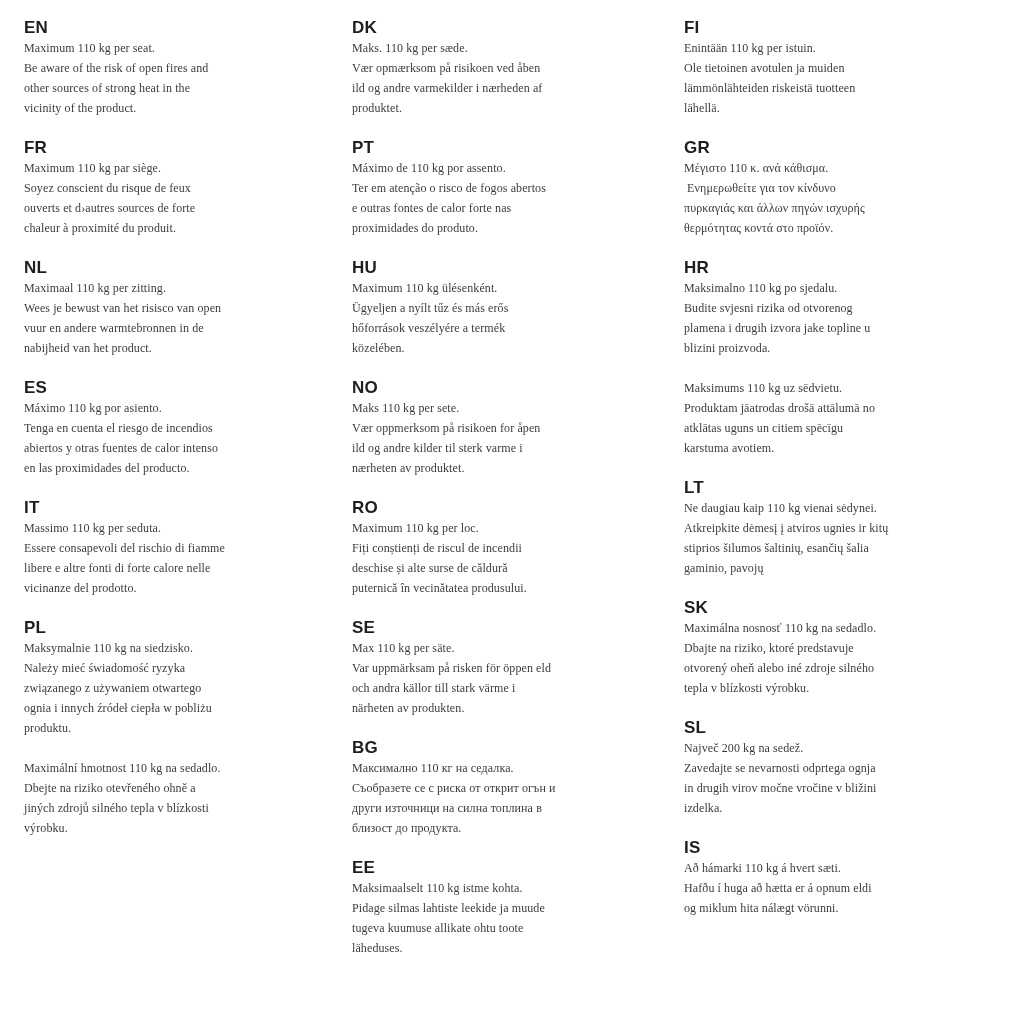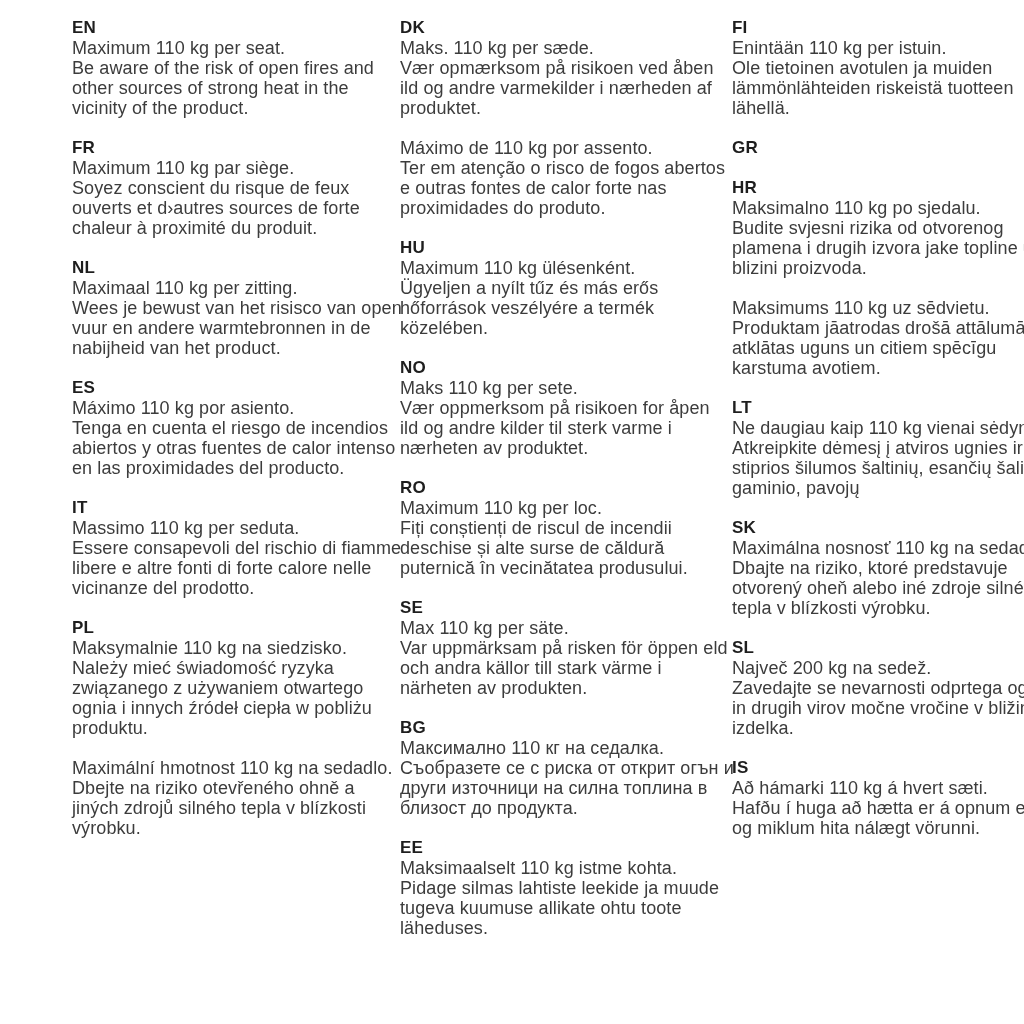--- a/index.html
+++ b/index.html
@@ -8,42 +8,43 @@
     --body-text:#3c3c3c;
   }
   html,body{margin:0;padding:0;}
   body{
     width:1024px;height:1024px;
     background:var(--bg);
     font-family:"Liberation Sans",sans-serif;
     position:relative;
     overflow:hidden;
   }
-  .page{position:absolute;inset:0;margin-left:48px;}
+  .page{position:absolute;inset:0;}
   .col{position:absolute;top:18px;}
   .col-1{left:24px;width:322px;}
   .col-2{left:352px;width:326px;}
   .col-3{left:684px;width:336px;}
   .block{margin:0 0 20px 0;}
   .lang{
     margin:0;
     font-size:17px;
     line-height:20px;
     font-weight:700;
     color:var(--heading);
     letter-spacing:0.2px;
   }
   .body{
     margin:0;
-    font-size:18px;
+    font-size:12px;
     line-height:20px;
     font-weight:400;
     color:var(--body-text);
     white-space:pre;
     letter-spacing:0.1px;
+    font-family:Liberation Serif, serif;
   }
 </style>
 </head>
 <body>
 
 <div class="page">
 
   <div class="col col-1">
     <section class="block">
       <h3 class="lang">EN</h3>
@@ -98,20 +99,21 @@
 
   <div class="col col-2">
     <section class="block">
       <h3 class="lang">DK</h3>
       <p class="body">Maks. 110 kg per sæde.
 Vær opmærksom på risikoen ved åben
 ild og andre varmekilder i nærheden af
 produktet.</p>
     </section>
     <section class="block">
+      <h3 class="lang">PT</h3>
       <p class="body">Máximo de 110 kg por assento.
 Ter em atenção o risco de fogos abertos
 e outras fontes de calor forte nas
 proximidades do produto.</p>
     </section>
     <section class="block">
       <h3 class="lang">HU</h3>
       <p class="body">Maximum 110 kg ülésenként.
 Ügyeljen a nyílt tűz és más erős
 hőforrások veszélyére a termék
@@ -157,20 +159,24 @@
   <div class="col col-3">
     <section class="block">
       <h3 class="lang">FI</h3>
       <p class="body">Enintään 110 kg per istuin.
 Ole tietoinen avotulen ja muiden
 lämmönlähteiden riskeistä tuotteen
 lähellä.</p>
     </section>
     <section class="block">
       <h3 class="lang">GR</h3>
+      <p class="body">Μέγιστο 110 κ. ανά κάθισμα.
+ Ενημερωθείτε για τον κίνδυνο
+πυρκαγιάς και άλλων πηγών ισχυρής
+θερμότητας κοντά στο προϊόν.</p>
     </section>
     <section class="block">
       <h3 class="lang">HR</h3>
       <p class="body">Maksimalno 110 kg po sjedalu.
 Budite svjesni rizika od otvorenog
 plamena i drugih izvora jake topline u
 blizini proizvoda.</p>
     </section>
     <section class="block">
       <p class="body">Maksimums 110 kg uz sēdvietu.

